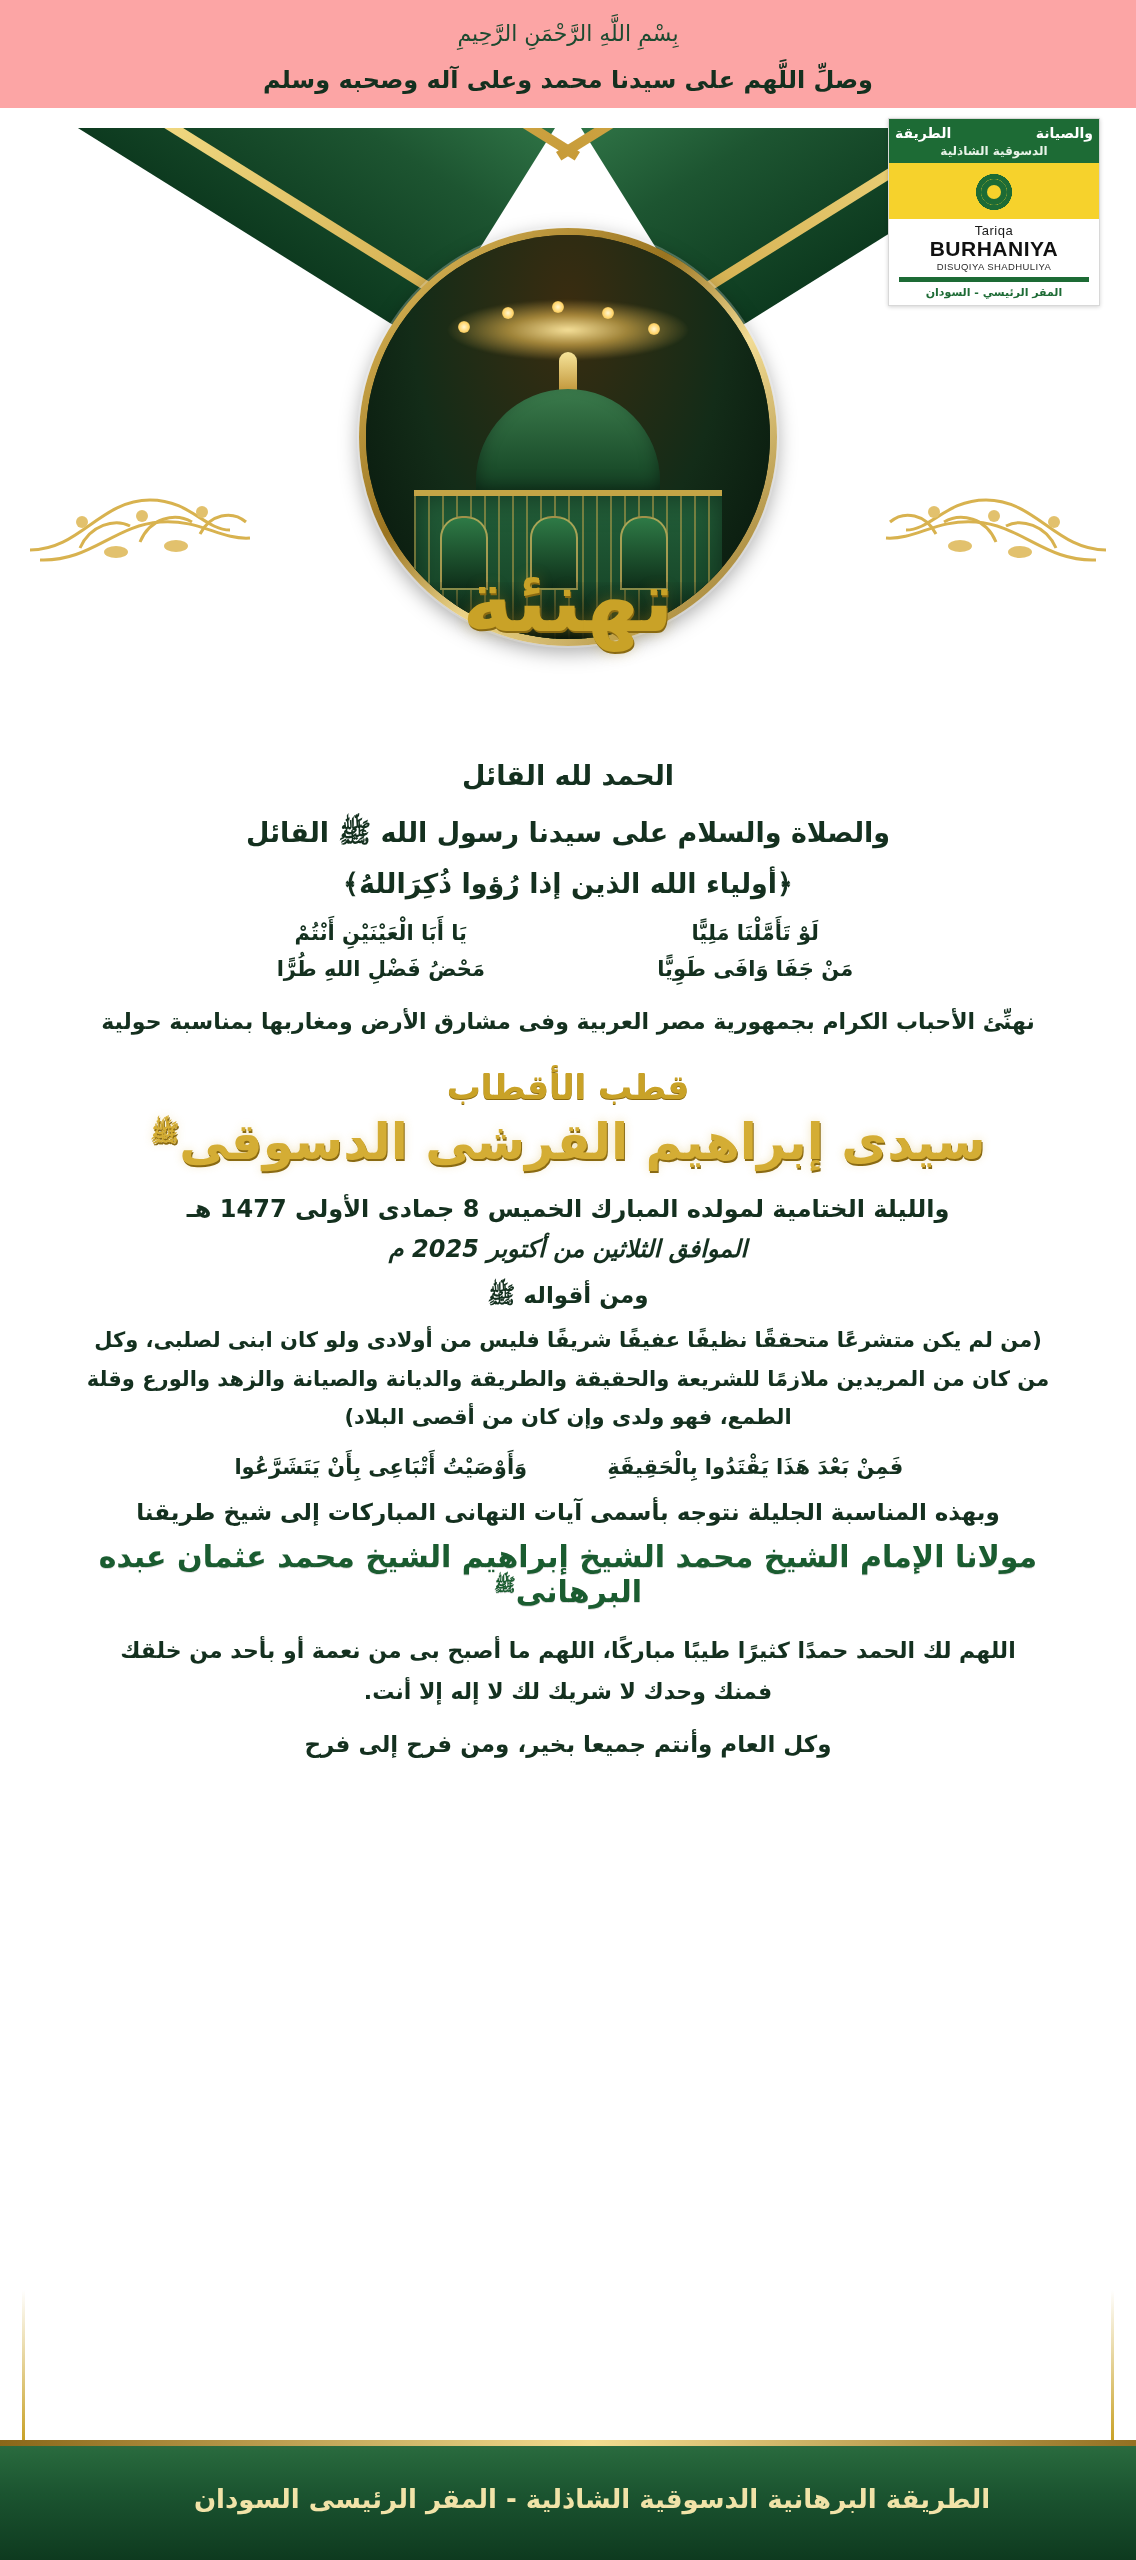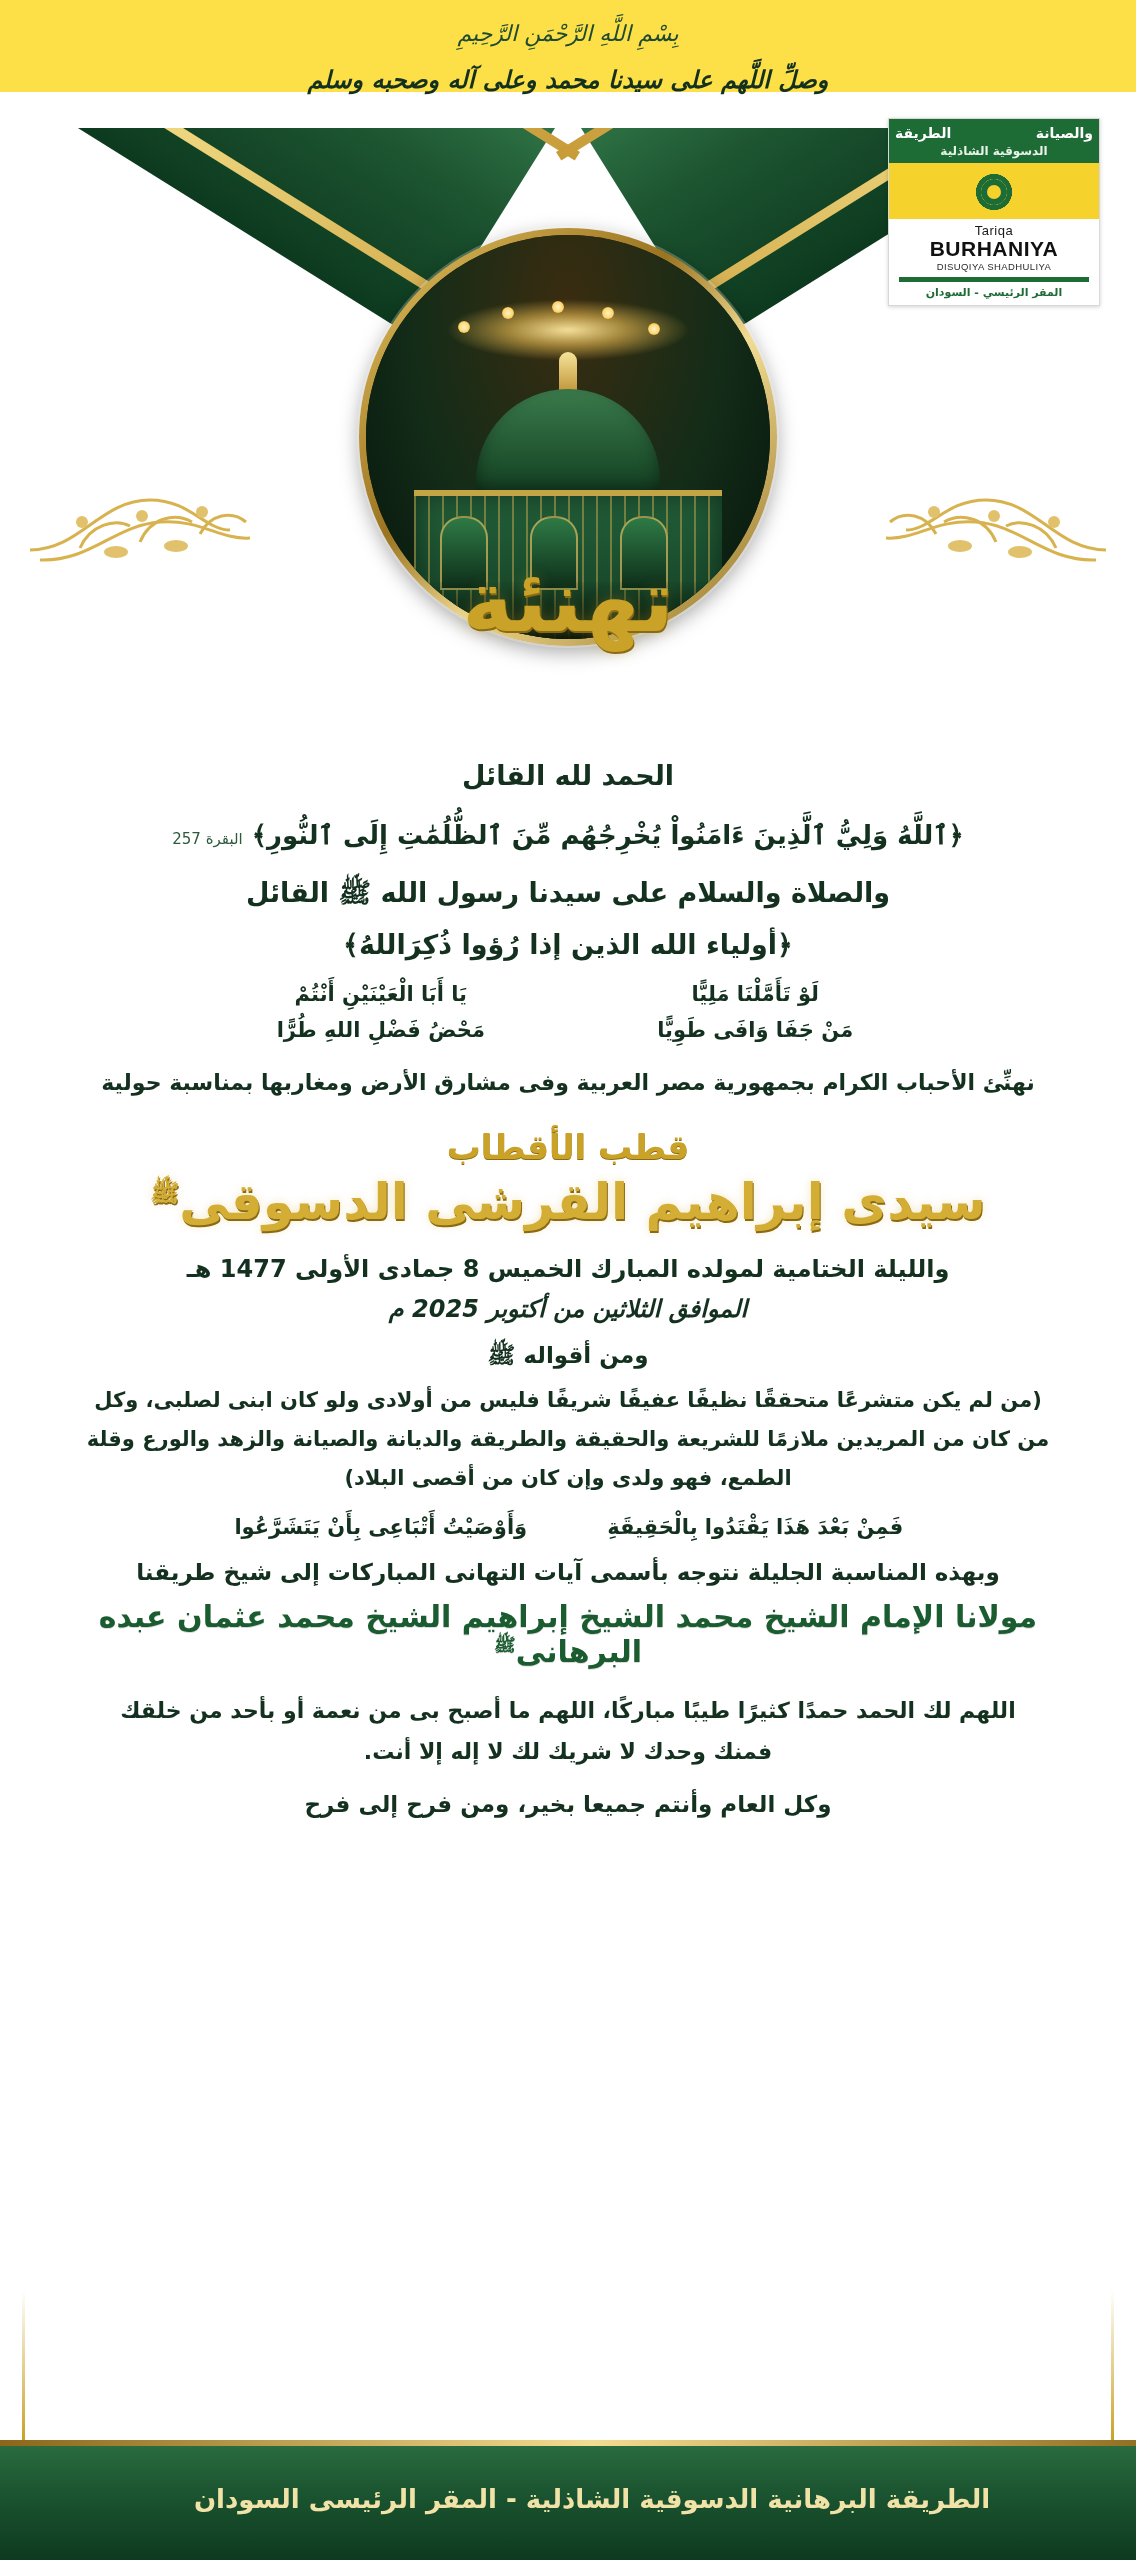--- a/index.html
+++ b/index.html
@@ -19,27 +19,26 @@
     position: relative;
     width: 1136px;
     height: 2560px;
     background: #ffffff;
     overflow: hidden;
   }
 
   
   .top-head {
     position: relative;
-    height: 92px;
+    height: 108px;
     text-align: center;
     padding-top: 22px;
     box-sizing: border-box;
-    background: #fde047;
+    background: #fca5a5;
     z-index: 40;
-    font-style: italic;
   }
   .basmala {
     font-size: 22px;
     color: #1d4a30;
     letter-spacing: 1px;
     line-height: 1.1;
     font-family: "DejaVu Sans", sans-serif;
   }
   .salawat {
     margin-top: 20px;
@@ -627,24 +626,20 @@
     <div class="logo-t2">BURHANIYA</div>
     <div class="logo-t3">DISUQIYA  SHADHULIYA</div>
     <div class="logo-bar"></div>
     <div class="logo-t4">المقر الرئيسي - السودان</div>
   </div>
 
   <div class="content">
 
     <div class="line-bold">الحمد لله القائل</div>
 
-    <div class="ayah">
-      <span>﴿ٱللَّهُ وَلِيُّ ٱلَّذِينَ ءَامَنُواْ يُخْرِجُهُم مِّنَ ٱلظُّلُمَٰتِ إِلَى ٱلنُّورِ﴾</span>
-      <span class="ref">البقرة 257</span>
-    </div>
 
     <div class="line-bold">والصلاة والسلام على سيدنا رسول الله ﷺ القائل</div>
 
     <div class="hadith">﴿أولياء الله الذين إذا رُؤوا ذُكِرَاللهُ﴾</div>
 
     <div class="poem">
       <div class="poem-row">
         <div class="hemi">لَوْ    تَأَمَّلْنَا    مَلِيًّا</div>
         <div class="hemi">يَا أَبَا الْعَيْنَيْنِ أَنْتُمْ</div>
       </div>

